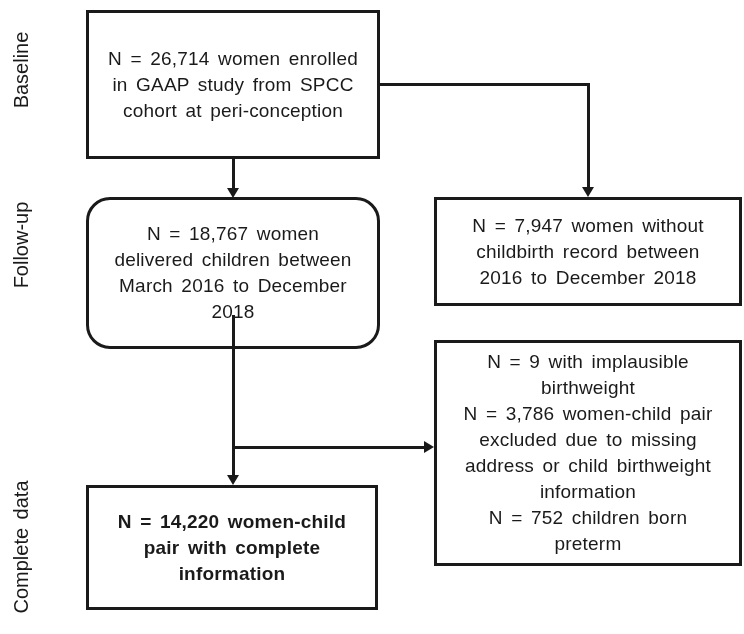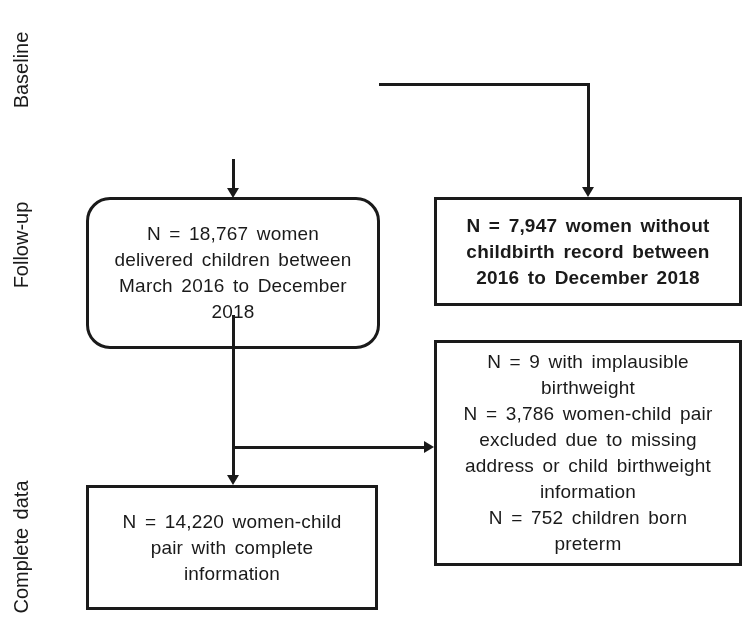--- a/index.html
+++ b/index.html
@@ -58,23 +58,23 @@
     width: 0;
     height: 0;
     border-top: 6px solid transparent;
     border-bottom: 6px solid transparent;
     border-left: 10px solid #1a1a1a;
   }
 
   
   #box-baseline   { left: 86px;  top: 10px;  width: 294px; height: 149px; }
   #box-delivered  { left: 86px;  top: 197px; width: 294px; height: 152px; border-radius: 24px; }
-  #box-norecord   { left: 434px; top: 197px; width: 308px; height: 109px; font-weight: bold; }
+  #box-norecord   { left: 434px; top: 197px; width: 308px; height: 109px; }
   #box-excluded   { left: 434px; top: 340px; width: 308px; height: 226px; }
-  #box-complete   { left: 86px;  top: 485px; width: 292px; height: 125px; }
+  #box-complete   { left: 86px;  top: 485px; width: 292px; height: 125px; font-weight: bold; }
 
   
   #label-baseline  { top: 70px; }
   #label-followup  { top: 245px; }
   #label-complete  { top: 547px; }
 
   
   #conn-a-b-line     { left: 232px; top: 159px; width: 3px;  height: 30px; }
   #conn-a-b-head     { left: 227px; top: 188px; }
   #conn-a-c-hline    { left: 379px; top: 83px;  width: 211px; height: 3px; }
@@ -87,20 +87,25 @@
 </style>
 </head>
 <body>
 
 <div id="canvas">
 
   <div class="stage-label" id="label-baseline">Baseline</div>
   <div class="stage-label" id="label-followup">Follow-up</div>
   <div class="stage-label" id="label-complete">Complete data</div>
 
+  <div class="flow-box" id="box-baseline">
+    <div class="box-text">N = 26,714 women enrolled
+in GAAP study from SPCC
+cohort at peri-conception</div>
+  </div>
 
   <div class="flow-box" id="box-delivered">
     <div class="box-text">N = 18,767 women
 delivered children between
 March 2016 to December
 2018</div>
   </div>
 
   <div class="flow-box" id="box-norecord">
     <div class="box-text">N = 7,947 women without

